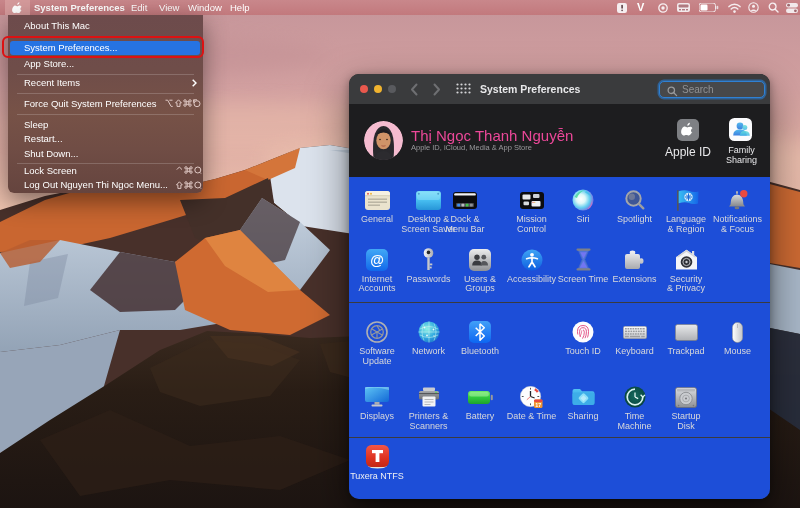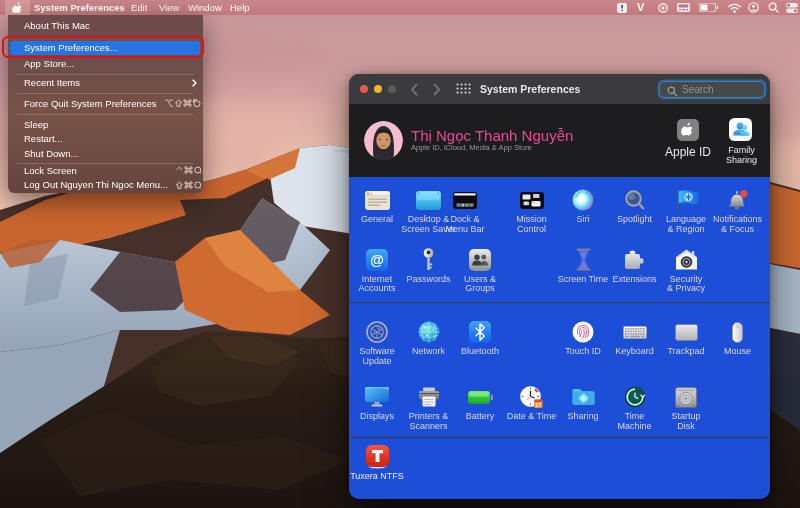--- a/index.html
+++ b/index.html
@@ -485,20 +485,36 @@
               </defs>
               <rect width="22" height="22" rx="5" fill="url(#ugg)"></rect>
               <circle cx="8" cy="8.2" r="2.7" fill="#3a3c40"></circle>
               <path d="M3.2 16.5 Q3.2 11.6 8 11.6 Q12.8 11.6 12.8 16.5 Z" fill="#3a3c40"></path>
               <circle cx="14.8" cy="8.2" r="2.4" fill="#55575b"></circle>
               <path d="M11.5 16.5 Q11.8 12 14.8 12 Q19 12 19 16.5 Z" fill="#55575b"></path>
             </svg>
       </span>
           <span class="lb">Users &amp;<br>Groups</span>
         </div>
+      <div class="cell" style="left:152.5px;top:70.5px">
+          <span class="icw">
+        <svg width="22" height="22" viewBox="0 0 22 22">
+              <defs>
+                <linearGradient id="acg" x1="0" y1="0" x2="0" y2="1">
+                  <stop offset="0" stop-color="#3fa4f4"></stop>
+                  <stop offset="1" stop-color="#0e5fe0"></stop>
+                </linearGradient>
+              </defs>
+              <circle cx="11" cy="11" r="10.5" fill="url(#acg)"></circle>
+              <circle cx="11" cy="5.8" r="1.9" fill="#fff"></circle>
+              <path d="M5.6 9.7 Q11 7.8 16.4 9.7 M11 8.8 V13 M11 13 L8 17.8 M11 13 L14 17.8" fill="none" stroke="#fff" stroke-width="1.7" stroke-linecap="round"></path>
+            </svg>
+      </span>
+          <span class="lb">Accessibility</span>
+        </div>
       <div class="cell" style="left:204px;top:70.5px">
           <span class="icw">
         <svg width="19" height="23" viewBox="0 0 19 23">
               <rect x="2.5" y="0.5" width="14" height="2.2" rx="1" fill="#7d8088"></rect>
               <rect x="2.5" y="20.3" width="14" height="2.2" rx="1" fill="#7d8088"></rect>
               <path d="M4.5 2.7 H14.5 L10.8 11.5 L14.5 20.3 H4.5 L8.2 11.5 Z" fill="#cdd2dc" opacity=".3" stroke="#9ea0a6" stroke-width=".8"></path>
               <path d="M6.3 4.2 H12.7 L9.5 10.5 Z" fill="#7276f2"></path>
               <path d="M9.5 13 L13.2 19.8 H5.8 Z" fill="#7276f2"></path>
             </svg>
       </span>

